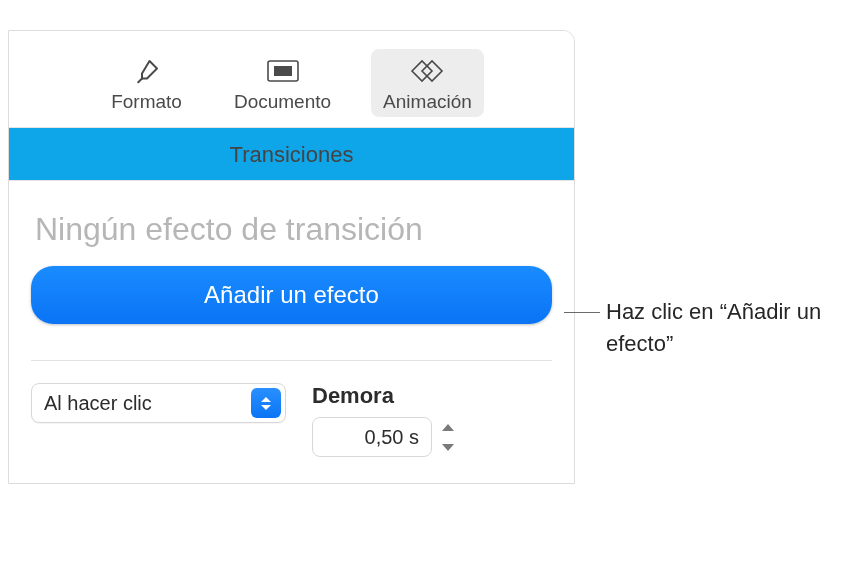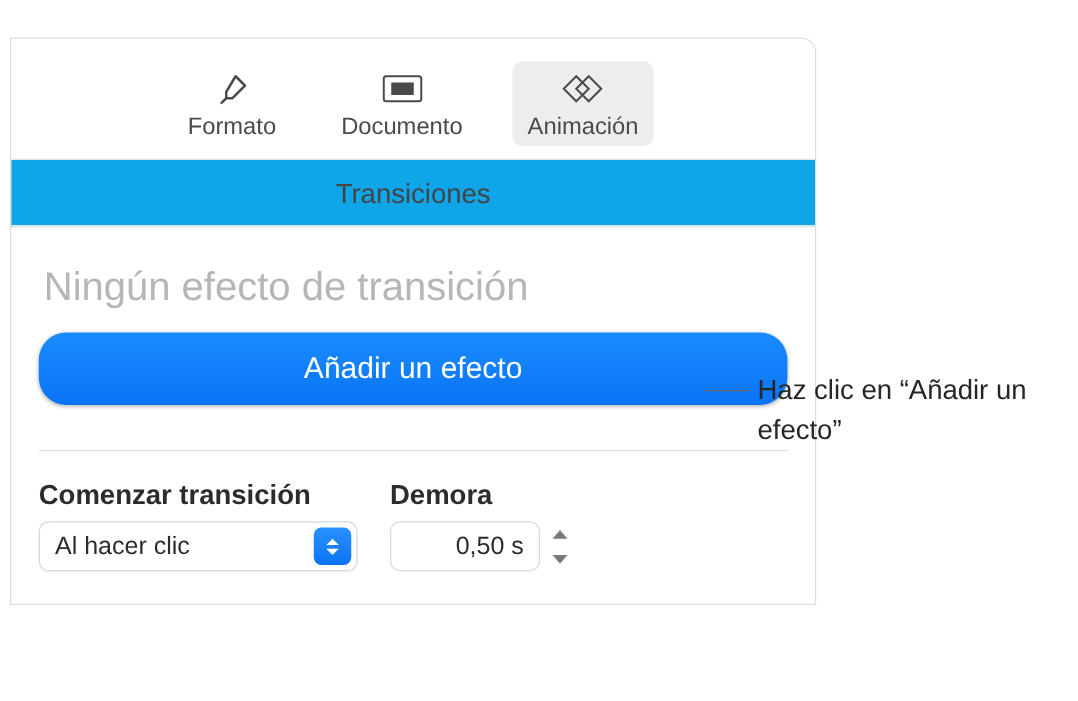--- a/index.html
+++ b/index.html
@@ -7,21 +7,21 @@
       font-family: -apple-system, "Helvetica Neue", Helvetica, Arial, sans-serif;
       background: #fff;
       width: 862px;
       height: 561px;
       position: relative;
     }
     .panel {
       position: absolute;
       left: 8px;
       top: 30px;
-      width: 645px;
+      width: 567px;
       background: #fff;
       border: 1px solid #dcdcdc;
       border-radius: 0 12px 0 0;
       overflow: hidden;
     }
     .tabs {
       display: flex;
       justify-content: center;
       gap: 28px;
       padding: 18px 0 10px;
@@ -218,21 +218,20 @@
   <div class="section-header">Transiciones</div>
 
   <div class="content">
     <div class="no-effect">Ningún efecto de transición</div>
     <button class="add-btn">Añadir un efecto</button>
 
     <hr class="divider">
 
     <div class="row">
       <div class="field">
-        <div class="field-label">Comenzar transición</div>
         <div class="select-wrap">
           <span>Al hacer clic</span>
           <span class="select-toggle">
             <span class="chev up"></span>
             <span class="chev down"></span>
           </span>
         </div>
       </div>
 
       <div class="field">

